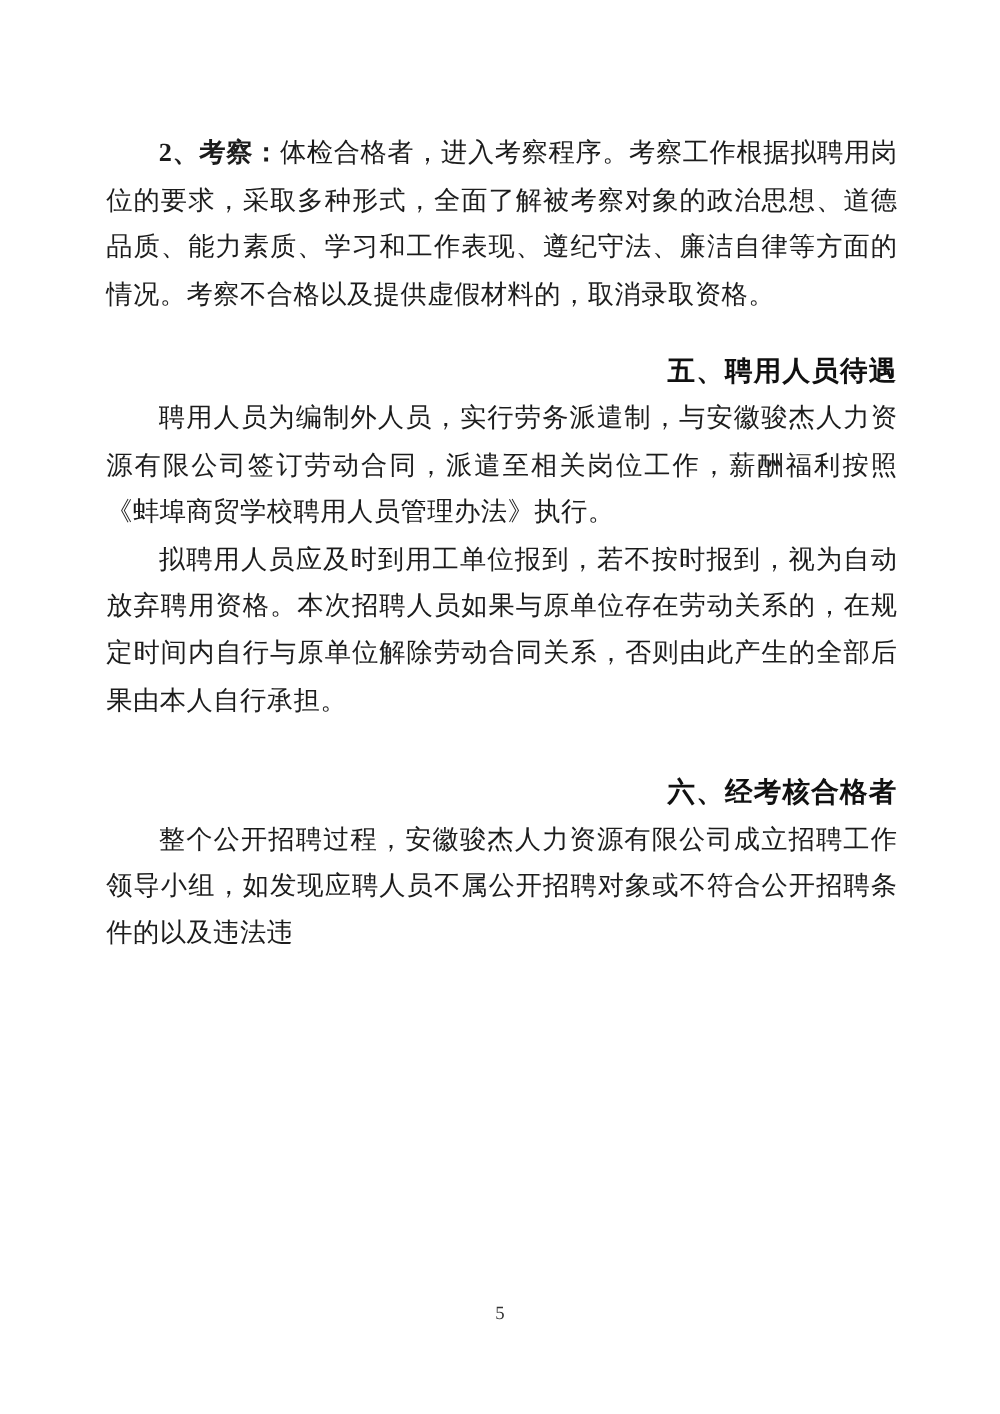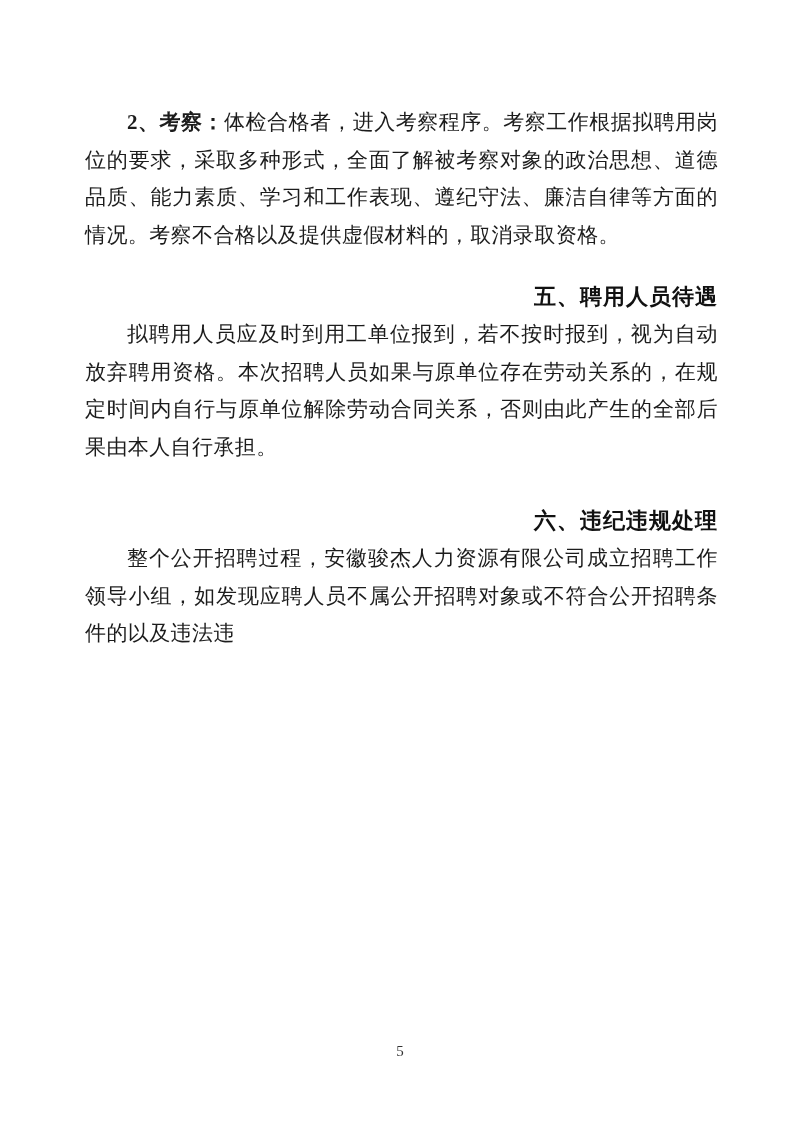--- a/index.html
+++ b/index.html
@@ -77,25 +77,26 @@
 
 <div class="doc-page">
   <div class="doc-content">
 
     <p class="body-para"><span class="lead-bold">2、考察：</span><span>体检合格者，进入考察程序。考察工作根据拟聘用岗位的要求，采取多种形式，全面了解被考察对象的政治思想、道德品质、能力素质、学习和工作表现、遵纪守法、廉洁自律等方面的情况。考察不合格以及提供虚假材料的，取消录取资格。</span></p>
 
 
 
     <h2 class="section-heading heading-five">五、聘用人员待遇</h2>
 
+    <p class="body-para"><span>聘用人员为编制外人员，实行劳务派遣制，与安徽骏杰人力资源有限公司签订劳动合同，派遣至相关岗位工作，薪酬福利按照《蚌埠商贸学校聘用人员管理办法》执行。</span></p>
 
     <p class="body-para"><span>拟聘用人员应及时到用工单位报到，若不按时报到，视为自动放弃聘用资格。本次招聘人员如果与原单位存在劳动关系的，在规定时间内自行与原单位解除劳动合同关系，否则由此产生的全部后果由本人自行承担。</span></p>
 
 
-    <h2 class="section-heading heading-six">六、违纪违规处理</h2>
+    <h2 class="section-heading heading-six">六、经考核合格者</h2>
 
     <p class="body-para"><span>整个公开招聘过程，安徽骏杰人力资源有限公司成立招聘工作领导小组，如发现应聘人员不属公开招聘对象或不符合公开招聘条件的以及违法违</span></p>
 
   </div>
 
   <div class="page-footer">
     <span class="page-number">5</span>
   </div>
 </div>
 

